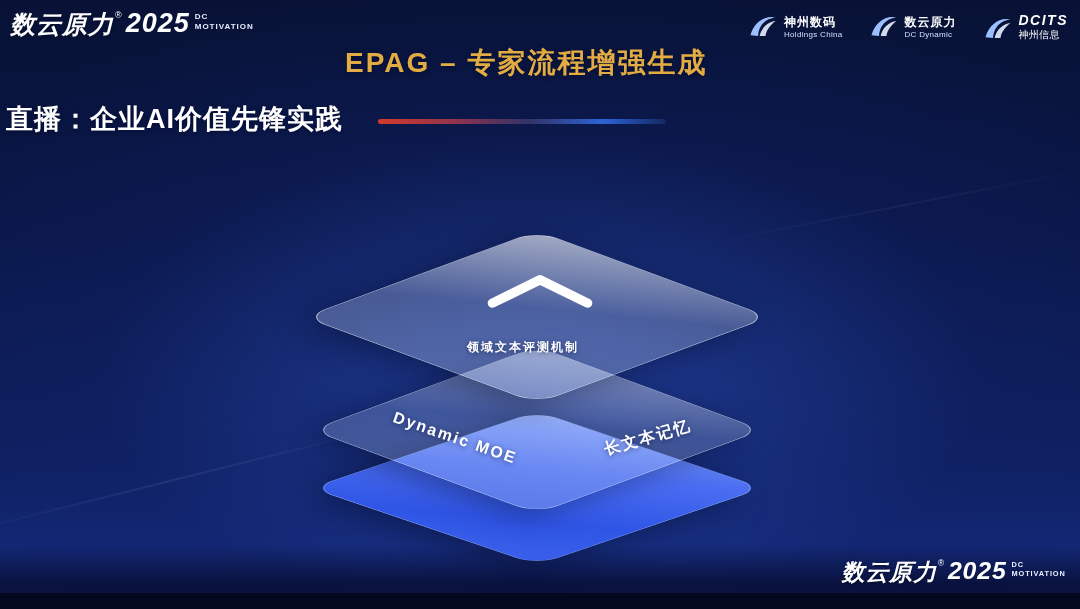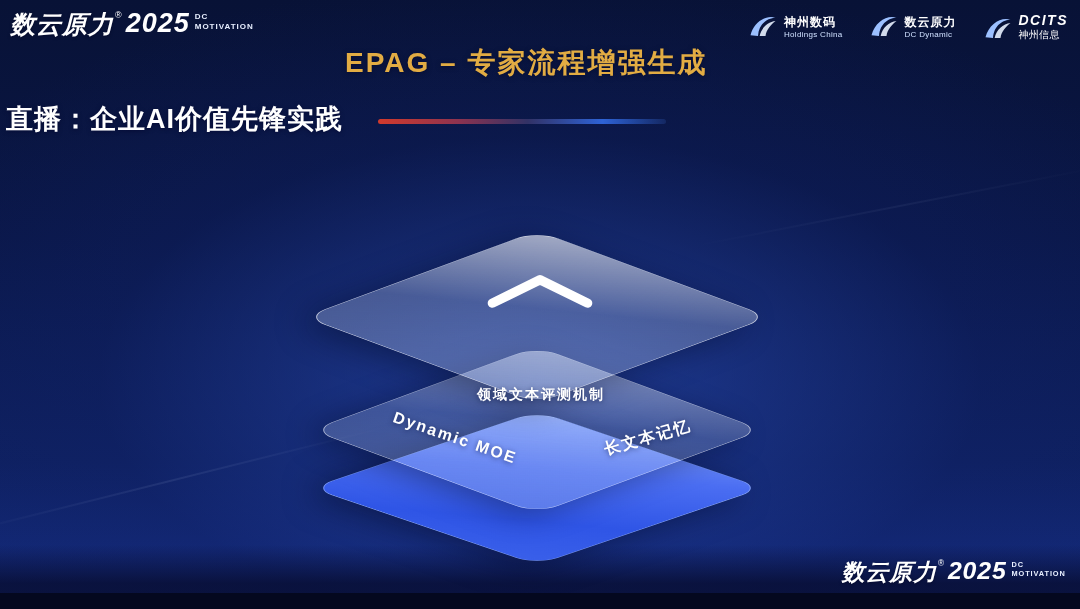--- a/index.html
+++ b/index.html
@@ -79,21 +79,21 @@
   .layer-bottom-face { left: 537px; top: 488px; width: 320px; height: 320px; z-index: 1;
     transform: translate(-50%,-50%) scaleY(0.34) rotate(45deg);
     background: linear-gradient(150deg, #86a3f8 0%, #4b6ef2 38%, #2f55e6 72%, #3a60ea 100%);
     border: 1.5px solid rgba(170,196,255,0.6);
     box-shadow: 0 16px 40px rgba(3,8,35,0.5); }
 
   .chevron { position: absolute; left: 540px; top: 291px; width: 112px; height: 42px; z-index: 4;
     transform: translate(-50%,-50%); }
   .layer-label { position: absolute; z-index: 4; font-weight: 700; color: #fff; white-space: nowrap;
     text-shadow: 0 1px 5px rgba(8,16,60,0.55); }
-  .label-top { left: 541px; top: 347px; transform: translate(-50%,-50%); font-size: 14px; letter-spacing: 2px; margin-top: 48px; }
+  .label-top { left: 523px; top: 347px; transform: translate(-50%,-50%); font-size: 12px; letter-spacing: 2px; }
   .label-mid-left { left: 455px; top: 438px; transform: translate(-50%,-50%) rotate(19deg);
     font-size: 16px; letter-spacing: 2px; }
   .label-mid-right { left: 648px; top: 438px; transform: translate(-50%,-50%) rotate(-16deg);
     font-size: 16px; letter-spacing: 2px; }
   .label-bottom { left: 537px; top: 521px; transform: translate(-50%,-50%); font-size: 17px; letter-spacing: 2px; }
 </style>
 </head>
 <body>
 
 <div class="stage">

